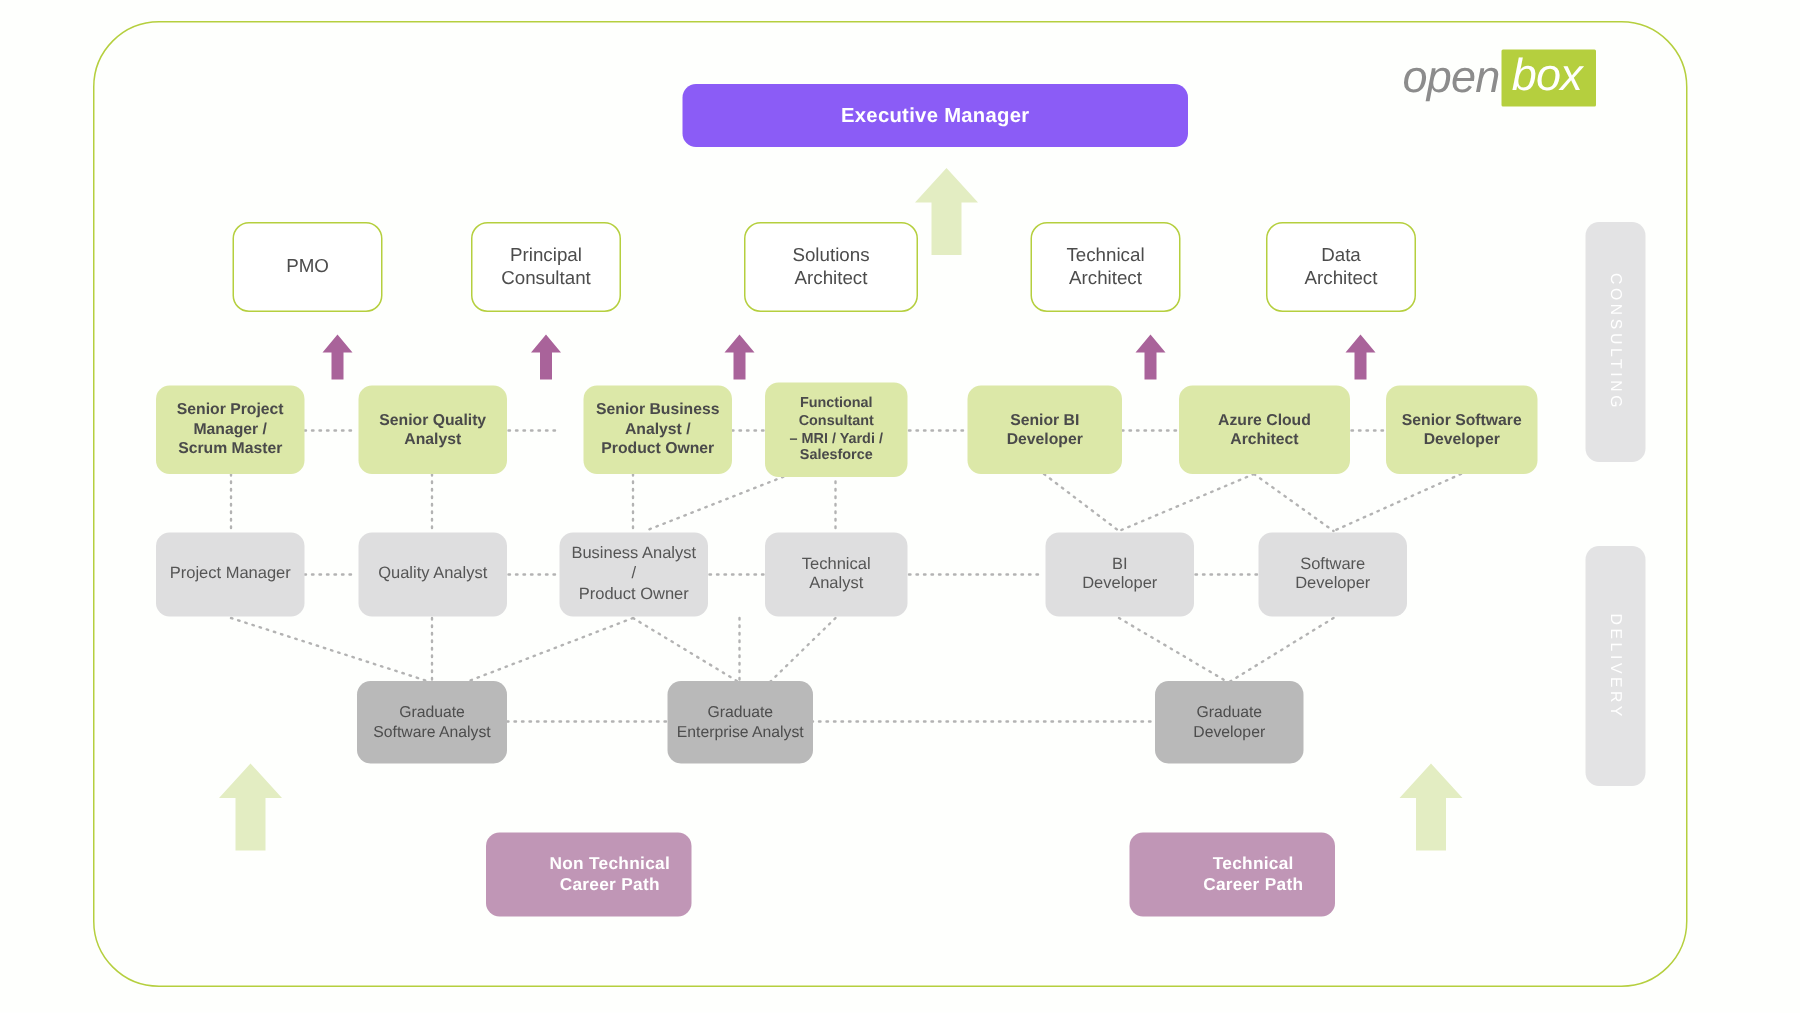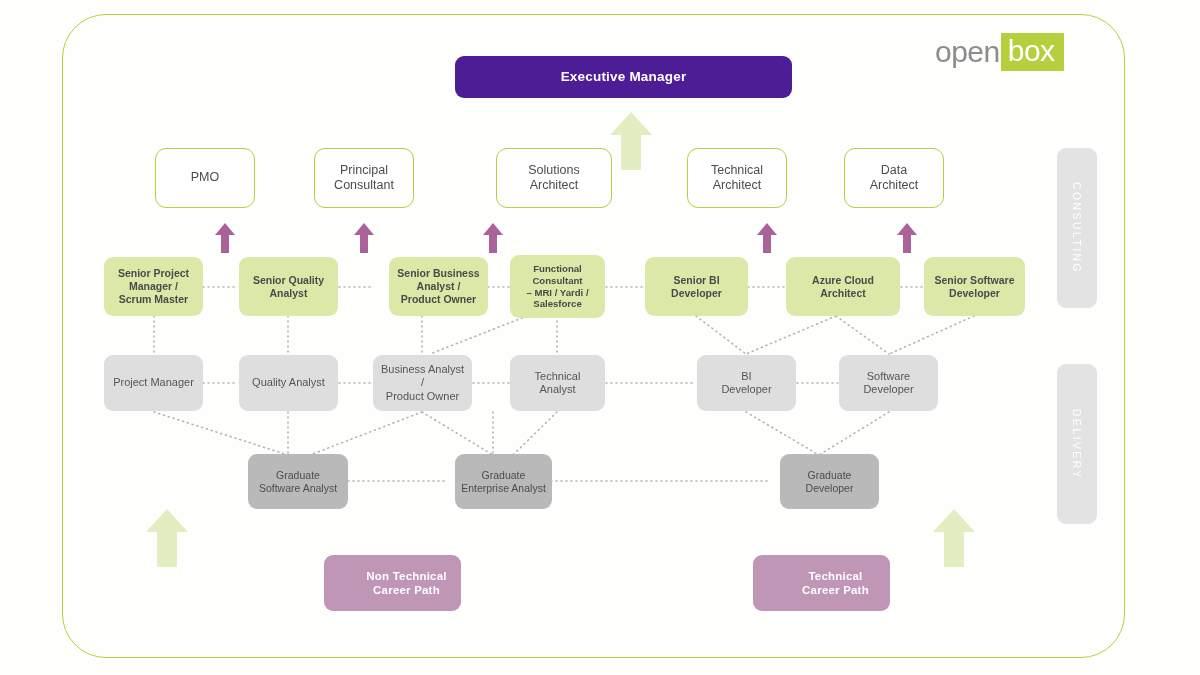--- a/index.html
+++ b/index.html
@@ -15,57 +15,56 @@
   #frame{
     position:absolute;left:62px;top:14px;width:1063px;height:644px;
     border:1.5px solid #b5cf3e;border-radius:44px;
     background:transparent;box-sizing:border-box;
   }
 
   
   #logo{
     position:absolute;left:935px;top:33px;
     display:flex;align-items:center;
-    font-size:30px;letter-spacing:-0.5px;
+    font-size:30px;letter-spacing:-0.5px;font-style:italic;
   }
   #logo .open{color:#8c8c8c;font-weight:400;padding-right:1px;}
   #logo .boxwrap{
     background:#b5cf3e;border-radius:1px;
     padding:1px 9px 3px 7px;color:#ffffff;font-weight:400;
   }
 
   
   .node{
     position:absolute;box-sizing:border-box;
     display:flex;align-items:center;justify-content:center;text-align:center;
     border-radius:10px;line-height:1.22;
     z-index:4;
   }
   .node span{display:block;padding:0 5px;}
 
   .exec{
-    background:#4c1d95;color:#ffffff;font-size:13.5px;font-weight:700;
+    background:#8b5cf6;color:#ffffff;font-size:13.5px;font-weight:700;
     border-radius:9px;letter-spacing:.2px;
   }
   .consult{
     background:#ffffff;border:1.3px solid #b5cf3e;color:#4c4c4c;
     font-size:12.5px;font-weight:400;border-radius:11px;
   }
   .senior{
     background:#dce8a8;color:#4a4a4a;font-size:10.5px;font-weight:700;
     border-radius:9px;
   }
   .mid{
     background:#dededf;color:#555555;font-size:11px;font-weight:400;
     border-radius:9px;
   }
   .grad{
     background:#b9b9b9;color:#4d4d4d;font-size:10.5px;font-weight:400;
     border-radius:9px;
-    margin-left:10px;
   }
   .legendbox{
     background:#c096b6;color:#ffffff;font-size:11.5px;font-weight:700;
     border-radius:9px;letter-spacing:.2px;padding-left:28px;
   }
 
   
   .stream{
     position:absolute;background:#e3e3e4;border-radius:9px;
     display:flex;align-items:center;justify-content:center;z-index:3;

